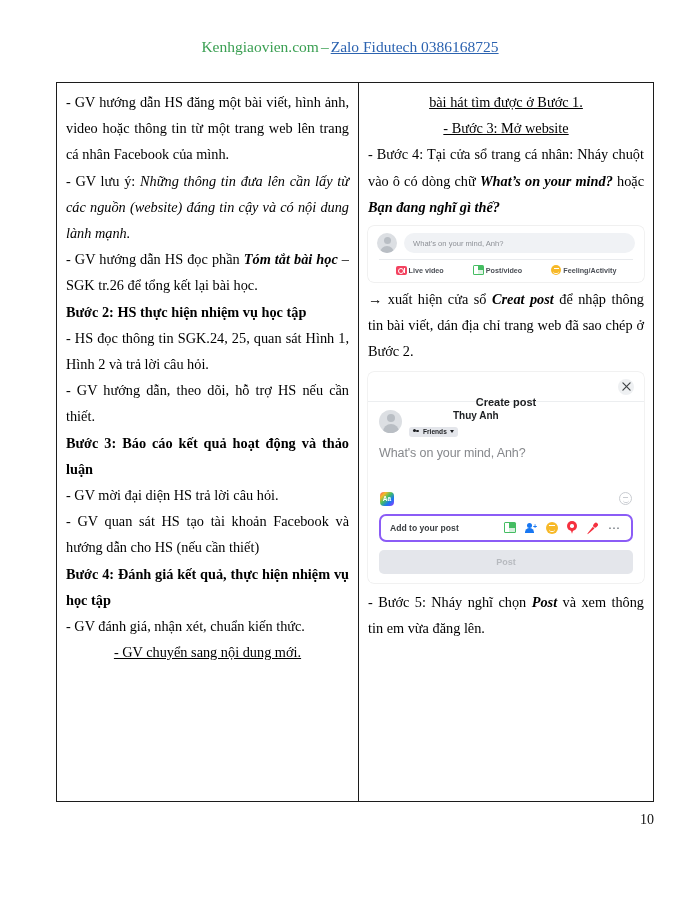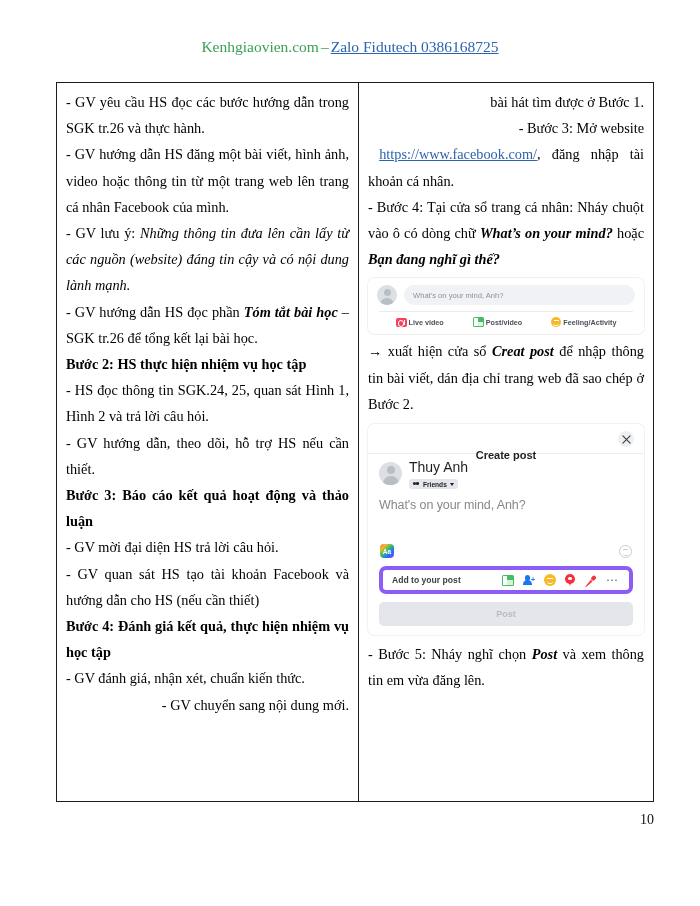--- a/index.html
+++ b/index.html
@@ -50,21 +50,21 @@
   }
 
   p.tx {
     margin: 0 0 0 0;
     font-size: 14.3px;
     line-height: 26.2px;
     text-align: justify;
     text-justify: inter-word;
     hyphens: none;
   }
-  p.tx.last { text-align: right; }
+  p.tx.last { text-align: center; text-decoration: underline; }
   .b { font-weight: bold; }
   .i { font-style: italic; }
   .bi { font-weight: bold; font-style: italic; }
   .link {
     color: #2c63b0;
     text-decoration: underline;
   }
 
   
   .fb-shot {
@@ -259,24 +259,25 @@
   .dlg-avatar::after {
     content: "";
     position: absolute;
     left: 3.5px; top: 14px;
     width: 16px; height: 12px;
     border-radius: 8px 8px 0 0;
     background: #b9bec4;
   }
   .dlg-uname {
     font-family: "Liberation Sans", sans-serif;
-    font-size: 14px;
-    font-weight: normal;
+    font-size: 10px;
+    font-weight: bold;
     color: #1c1e21;
     line-height: 11px;
+    margin-left: 44px;
   }
   .dlg-aud {
     margin-top: 2px;
     display: inline-flex;
     align-items: center;
     gap: 3px;
     background: #e4e6eb;
     border-radius: 3px;
     padding: 1.5px 4px;
     font-family: "Liberation Sans", sans-serif;
@@ -345,21 +346,21 @@
   }
   .ic-emoji-out::after {
     content: "";
     position: absolute; left: 2.6px; top: 5.8px;
     width: 6px; height: 3.2px;
     border-bottom: 1.1px solid #c9ccd1;
     border-radius: 0 0 6px 6px;
   }
   .dlg-addbar {
     margin-top: 8px;
-    border: 4px solid #8b5cf6;
+    border: 2px solid #8b5cf6;
     border-radius: 7px;
     height: 28px;
     display: flex;
     align-items: center;
     justify-content: space-between;
     padding: 0 10px 0 9px;
   }
   .addbar-label {
     font-family: "Liberation Sans", sans-serif;
     font-size: 8.6px;
@@ -498,21 +499,20 @@
 <body>
 
 <div class="page-header">
   <span class="kgv">Kenhgiaovien.com</span><span class="dash">–</span><span class="zalo">Zalo Fidutech 0386168725</span>
 </div>
 
 <div class="doc-table">
 
   <div class="col col-left">
 
-    <p class="tx">- GV yêu cầu HS đọc các bước hướng dẫn trong SGK tr.26 và thực hành.</p>
     <p class="tx">- GV hướng dẫn HS đăng một bài viết, hình ảnh, video hoặc thông tin từ một trang web lên trang cá nhân Facebook của mình.</p>
 
     <p class="tx"><span>- GV lưu ý: </span><span class="i">Những thông tin đưa lên cần lấy từ các nguồn (website) đáng tin cậy và có nội dung lành mạnh.</span></p>
 
     <p class="tx"><span>- GV hướng dẫn HS đọc phần </span><span class="bi">Tóm tắt bài học</span><span> – SGK tr.26 để tổng kết lại bài học.</span></p>
 
     <p class="tx b">Bước 2: HS thực hiện nhiệm vụ học tập</p>
     <p class="tx">- HS đọc thông tin SGK.24, 25, quan sát Hình 1, Hình 2 và trả lời câu hỏi.</p>
     <p class="tx">- GV hướng dẫn, theo dõi, hỗ trợ HS nếu cần thiết.</p>
     <p class="tx b">Bước 3: Báo cáo kết quả hoạt động và thảo luận</p>
@@ -521,21 +521,20 @@
     <p class="tx b">Bước 4: Đánh giá kết quả, thực hiện nhiệm vụ học tập</p>
     <p class="tx">- GV đánh giá, nhận xét, chuẩn kiến thức.</p>
     <p class="tx last">- GV chuyển sang nội dung mới.</p>
   </div>
 
   <div class="col col-right">
 
     <p class="tx last">bài hát tìm được ở Bước 1.</p>
     <p class="tx last">- Bước 3: Mở website</p>
 
-    <p class="tx">&nbsp;<a class="link" href="#">https://www.facebook.com/</a><span>, đăng nhập tài khoản cá nhân.</span></p>
 
     <p class="tx"><span>- Bước 4: Tại cửa sổ trang cá nhân: Nháy chuột vào ô có dòng chữ </span><span class="bi">What’s on your mind?</span><span> hoặc </span><span class="bi">Bạn đang nghĩ gì thế?</span></p>
 
     <div class="fb-shot">
       <div class="fb-composer">
         <div class="fb-row1">
           <div class="fb-avatar"></div>
           <div class="fb-input">
               <span>What's on your mind, Anh?</span>
             </div>

